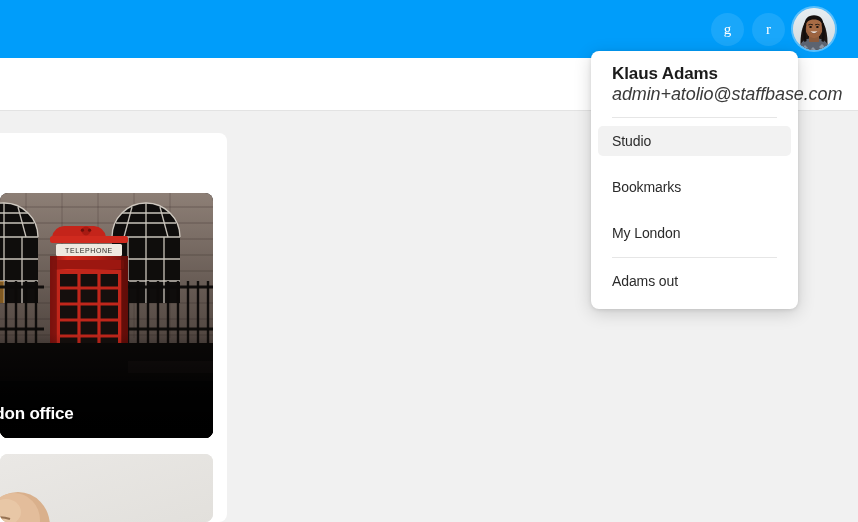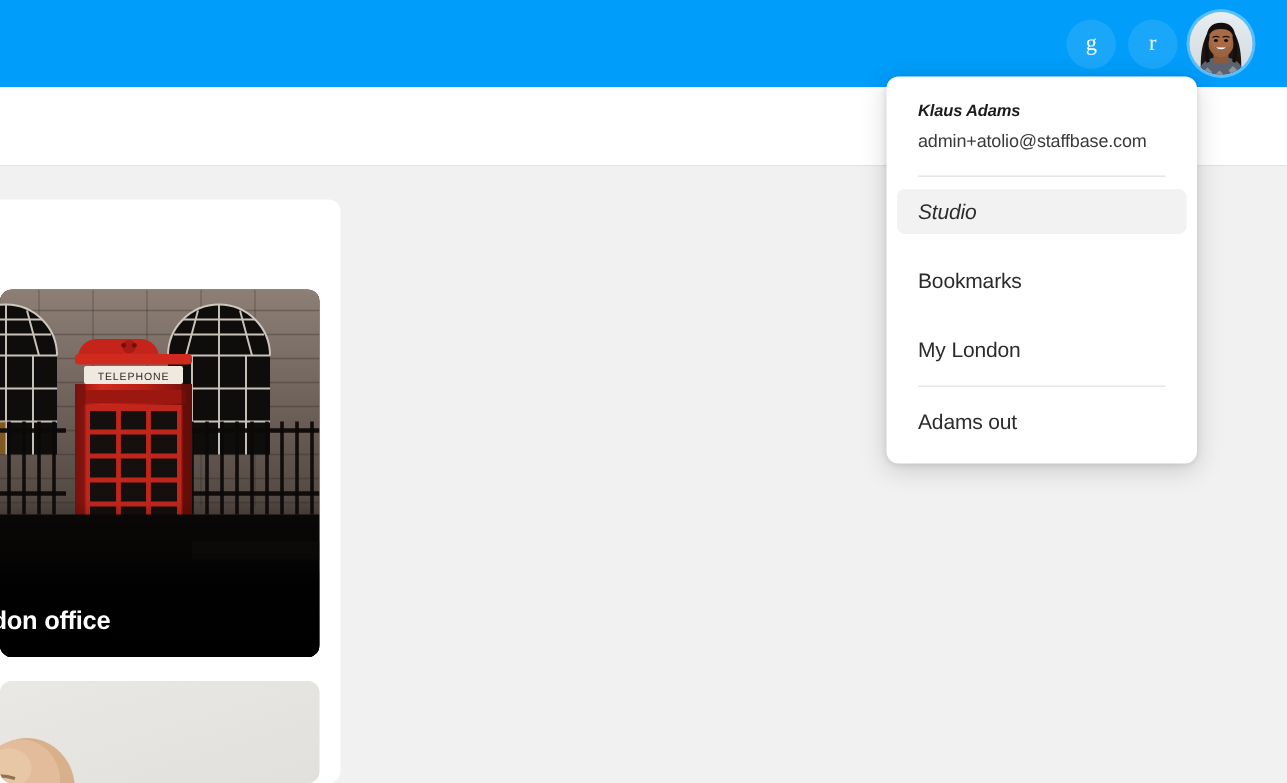--- a/index.html
+++ b/index.html
@@ -137,33 +137,33 @@
     left: 591px;
     width: 207px;
     background: #ffffff;
     border-radius: 8px;
     box-shadow: 0 4px 18px rgba(0,0,0,0.16), 0 1px 4px rgba(0,0,0,0.10);
     z-index: 20;
     padding: 13px 0 13px 0;
   }
   .dd-identity { padding: 0 21px 0 21px; }
   .dd-name {
-    font-size: 11px;
+    font-size: 17px;
     font-weight: bold;
     color: #1b1b1b;
     line-height: 20px;
     letter-spacing: -0.1px;
-    font-style: italic;
   }
   .dd-email {
-    font-size: 12px;
+    font-size: 18px;
     color: #3a3a3a;
     line-height: 19px;
     margin-top: 1px;
     letter-spacing: -0.1px;
+    font-style: italic;
   }
   .dd-divider {
     height: 1px;
     background: #e6e6e6;
     margin: 13px 21px 8px 21px;
   }
   .dd-divider.lower { margin: 9px 21px 8px 21px; }
 
   .dd-list { padding: 0 7px; }
   .dd-item {
@@ -171,21 +171,21 @@
     height: 30px;
     line-height: 30px;
     padding: 0 14px;
     border-radius: 5px;
     font-size: 14px;
     color: #2b2b2b;
     letter-spacing: -0.1px;
     cursor: pointer;
     white-space: nowrap;
   }
-  .dd-item.active { background: #f2f2f2; font-style: italic; }
+  .dd-item.active { background: #f2f2f2; }
   .dd-item + .dd-item { margin-top: 16px; }
 </style>
 </head>
 <body>
 
 <div id="app">
 
   <div class="topbar">
     <div class="topbar-actions">
 

